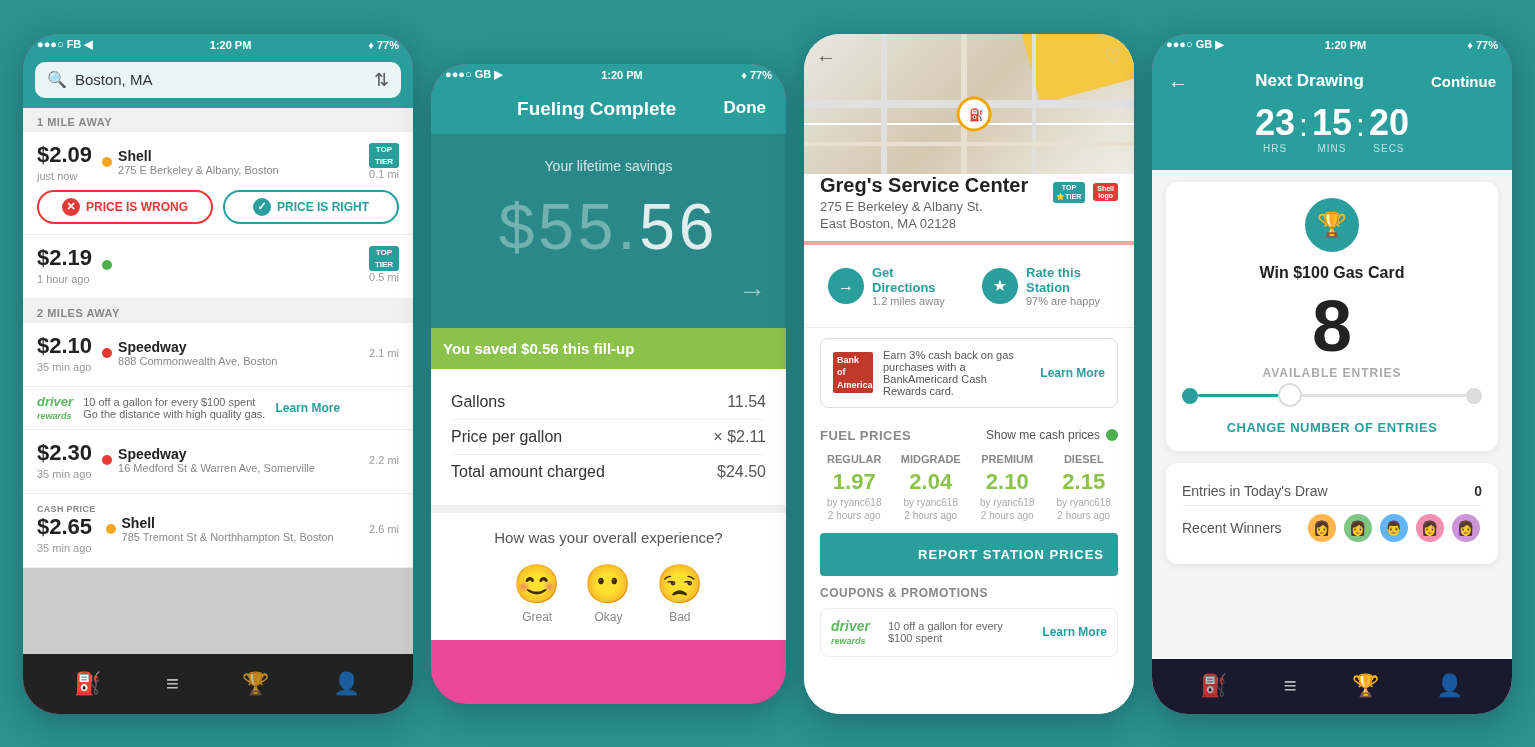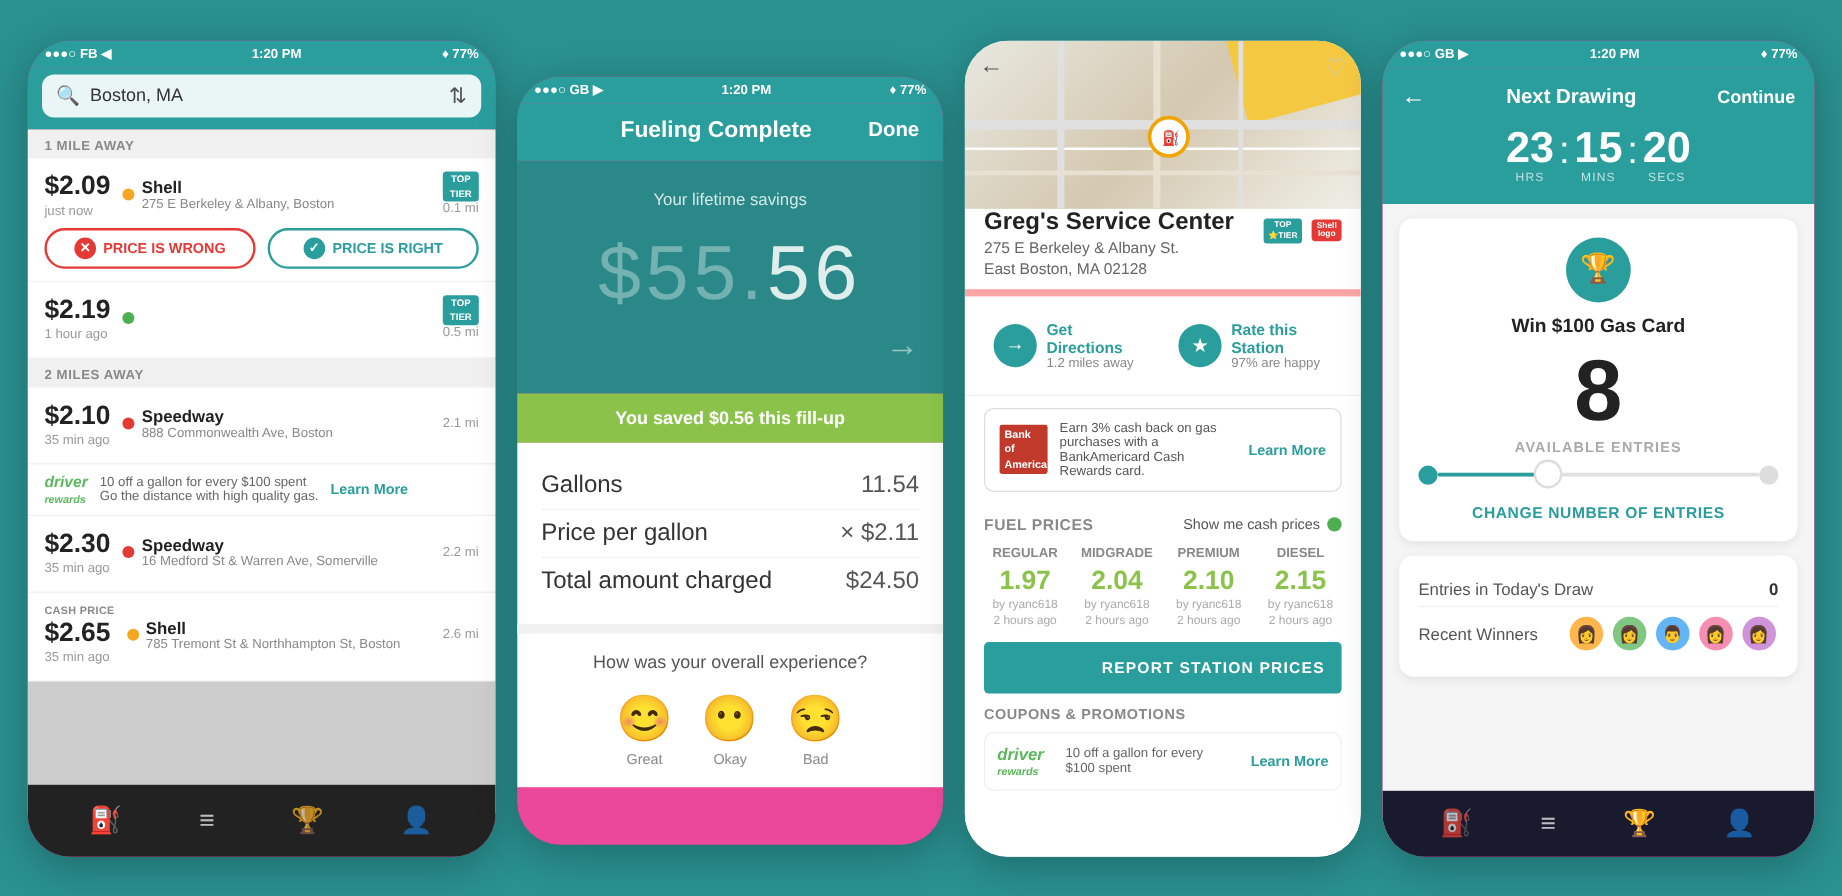--- a/index.html
+++ b/index.html
@@ -208,34 +208,34 @@
     .big-amount {
       font-size: 64px;
       font-weight: 300;
       color: rgba(255,255,255,0.4);
       letter-spacing: 4px;
       font-family: 'Helvetica Neue', Arial, sans-serif;
     }
     .p2-saved-banner {
       background: #8bc34a;
       color: #fff;
-      text-align: center;
+      text-align: left;
       font-size: 15px;
       font-weight: 600;
       padding: 12px;
     }
     .p2-details {
       background: #fff;
       padding: 16px 20px;
     }
     .detail-row {
       display: flex;
       justify-content: space-between;
       padding: 8px 0;
-      font-size: 20px;
+      font-size: 16px;
       color: #333;
       border-bottom: 1px solid #f0f0f0;
     }
     .detail-row:last-child { border-bottom: none; }
     .detail-value { color: #555; }
     .p2-experience {
       background: #fff;
       padding: 16px 20px;
       text-align: center;
       border-top: 8px solid #f0f0f0;
@@ -273,21 +273,21 @@
       color: #ccc;
       font-size: 20px;
     }
     .p3-content {
       background: #fff;
       height: calc(100% - 140px);
       overflow-y: auto;
     }
     .p3-station-header {
       padding: 0 16px 10px;
-      border-bottom: 6px solid #fca5a5;
+      border-bottom: 4px solid #fca5a5;
     }
     .p3-station-name { font-size: 20px; font-weight: 700; color: #222; }
     .p3-station-addr { font-size: 13px; color: #666; margin-top: 2px; }
     .p3-badges { display: flex; gap: 8px; margin-top: 8px; align-items: center; }
     .p3-action-row {
       display: flex;
       padding: 12px 16px;
       gap: 10px;
       border-bottom: 1px solid #eee;
     }

